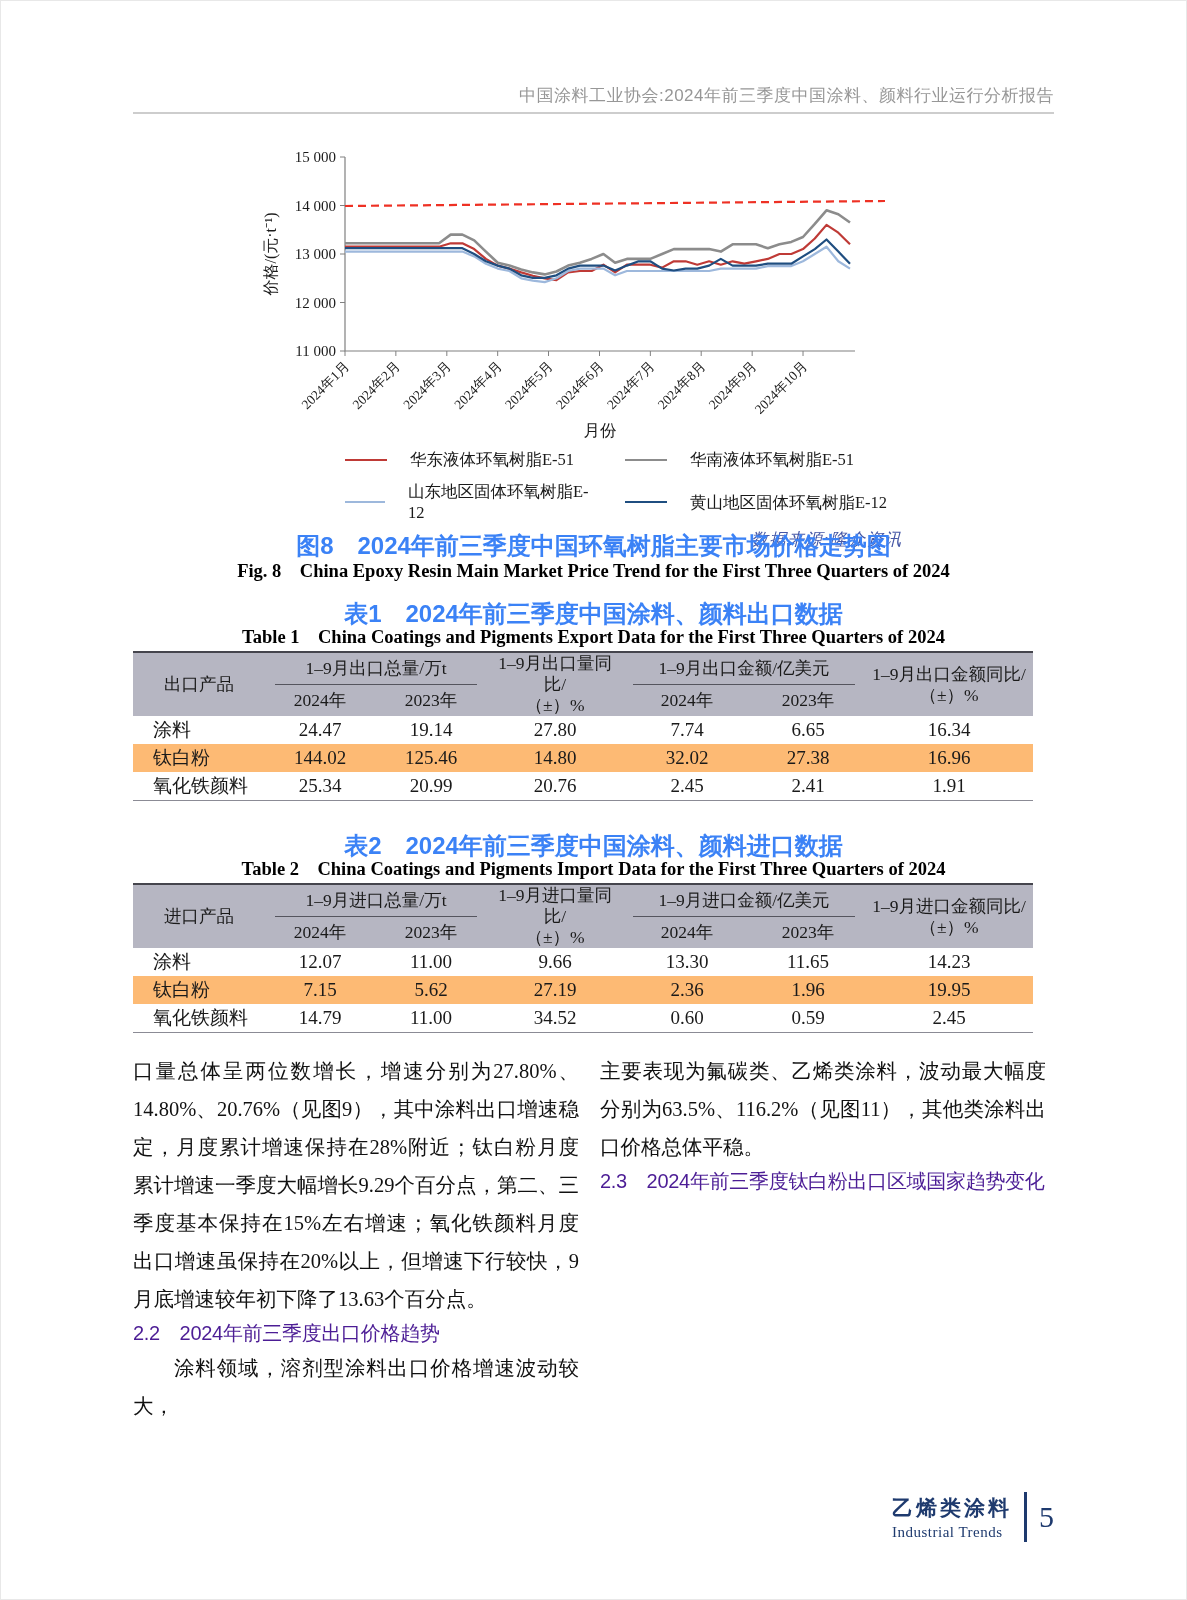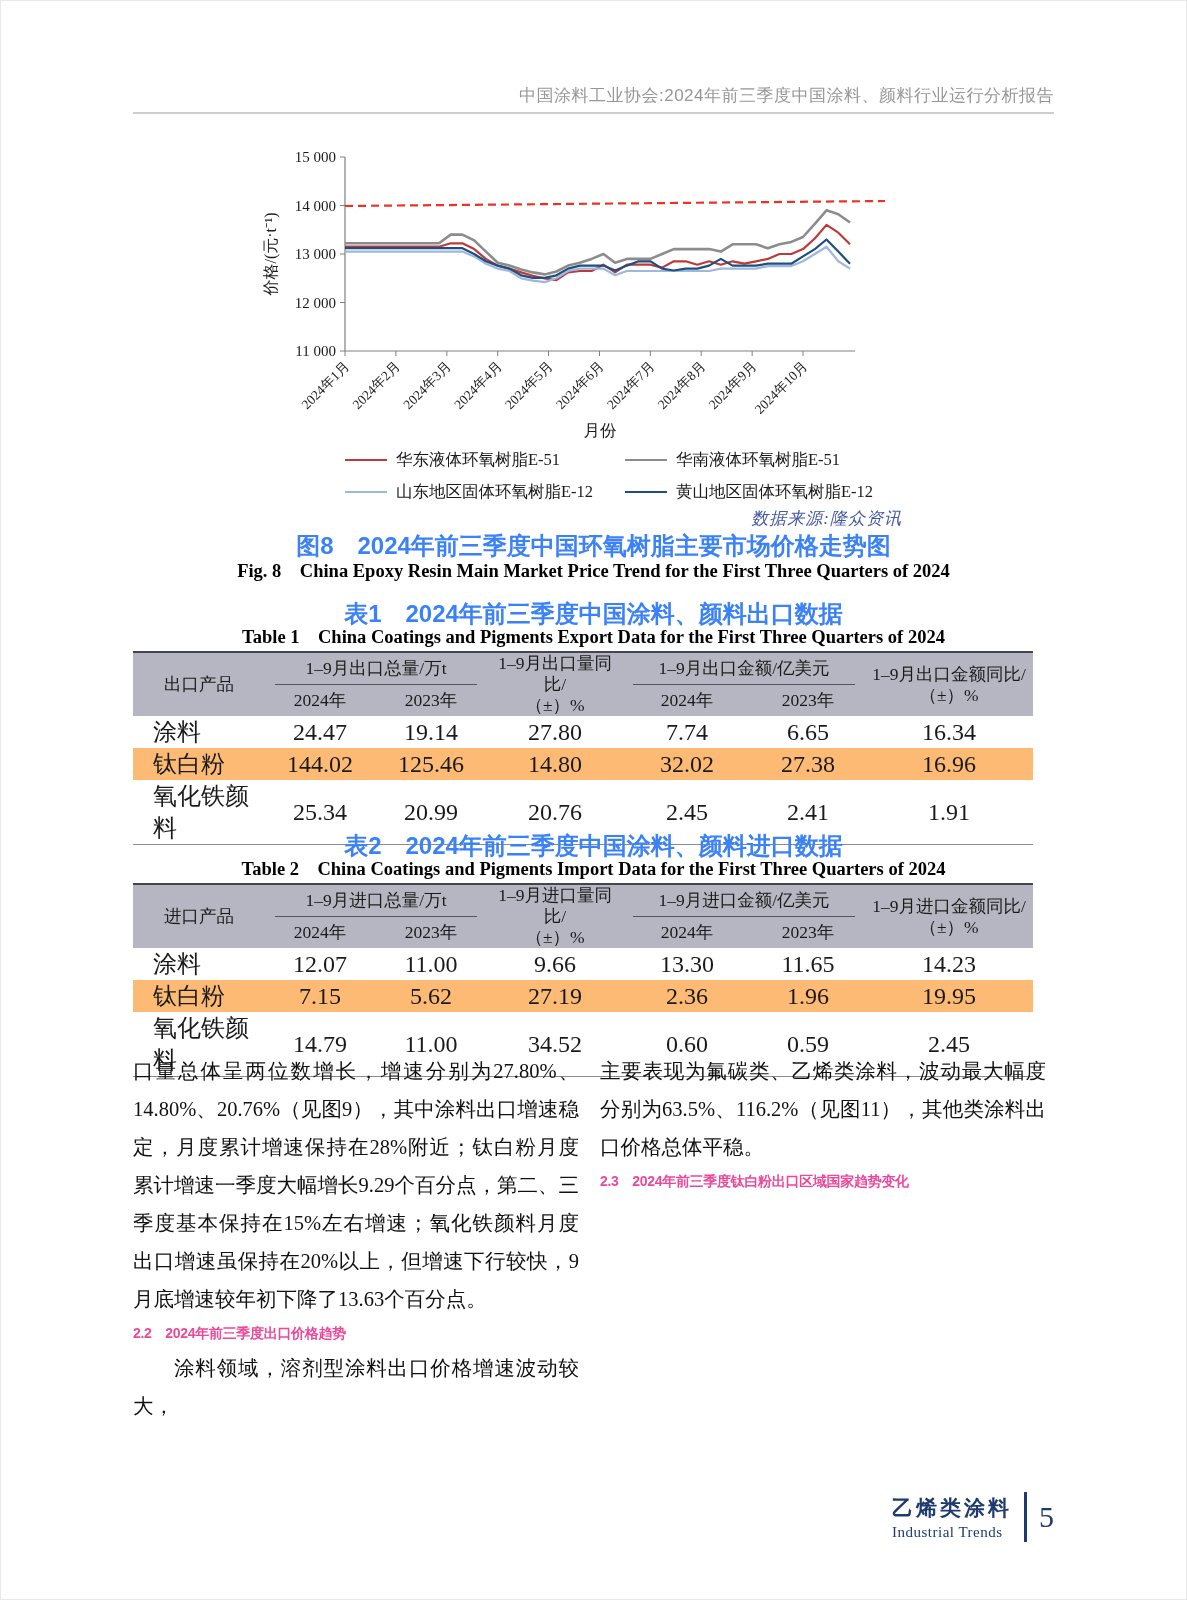--- a/index.html
+++ b/index.html
@@ -7,47 +7,47 @@
         box-shadow:inset 0 0 0 1px #e8e8e8;font-family:"Liberation Serif",serif;color:#1a1a1a;}
 
   .header-text{position:absolute;top:84px;left:133px;width:921px;text-align:right;
     font-family:"Liberation Sans",sans-serif;font-size:17px;color:#979797;letter-spacing:.5px;}
   .header-rule{position:absolute;top:112px;left:133px;width:921px;height:2px;background:#cdcdcd;}
 
   .chart-wrap{position:absolute;top:135px;left:240px;width:710px;}
   svg text{font-family:"Liberation Serif",serif;}
   .legend{margin:2px 0 0 105px;width:545px;display:grid;grid-template-columns:250px 265px;
           row-gap:11px;justify-content:space-between;}
-  .lg-item{display:flex;align-items:center;gap:9px;font-size:16.5px;line-height:21px;}
+  .lg-item{display:flex;align-items:center;gap:23px;font-size:16.5px;line-height:21px;}
   .lg-swatch{display:inline-block;width:42px;height:0;border-top:2.5px solid #000;}
   .source{margin-top:5px;width:710px;box-sizing:border-box;padding-right:48px;text-align:right;
           font-size:17px;color:#4456a5;font-style:italic;letter-spacing:1px;}
 
   .cap-cn{position:absolute;left:0;width:1187px;text-align:center;
           font-family:"Liberation Sans",sans-serif;font-weight:bold;font-size:24px;color:#3b82f6;}
   .cap-en{position:absolute;left:0;width:1187px;text-align:center;
           font-family:"Liberation Serif",serif;font-weight:bold;font-size:18.5px;color:#000;}
 
   .dtable{position:absolute;left:133px;width:900px;border-collapse:collapse;table-layout:fixed;
           border-top:2px solid #45454d;border-bottom:1.5px solid #8b8b95;}
   .dtable th,.dtable td{text-align:center;vertical-align:middle;font-weight:normal;padding:0;}
   .dtable thead th{background:#b6b6c2;font-size:17.5px;height:27px;line-height:21px;}
   .dtable thead th.yoy{white-space:pre-line;}
   .dtable thead th.grp{position:relative;}
   .dtable thead th.grp::after{content:"";position:absolute;left:10px;right:10px;bottom:0;
           border-bottom:1px solid #55555e;}
-  .dtable tbody td{font-size:24px;height:28px;}
+  .dtable tbody td{font-size:19px;height:28px;}
   .dtable tbody tr:nth-child(2) td{background:#fdba74;}
   .dtable td.prod{text-align:left;padding-left:20px;}
 
   .bodycol{position:absolute;top:1052px;width:446px;}
   .para{font-size:20.5px;line-height:38px;text-align:justify;color:#111;}
   .para.ind{text-indent:2em;}
-  .sec-heading{font-family:"Liberation Sans",sans-serif;font-weight:bold;color:#ec4899;
-               font-size:14px;line-height:31px;letter-spacing:-.3px;white-space:nowrap;}
+  .sec-heading{font-family:"Liberation Sans",sans-serif;font-weight:normal;color:#4c1d95;
+               font-size:20px;line-height:31px;letter-spacing:-.3px;white-space:nowrap;}
 
   .footer{position:absolute;top:1492px;left:860px;width:194px;display:flex;align-items:center;
           justify-content:flex-end;gap:12px;color:#1e3a6e;}
   .footer-cn{font-family:"Liberation Sans",sans-serif;font-weight:bold;font-size:21px;
              letter-spacing:3px;text-align:center;}
   .footer-en{font-size:15px;letter-spacing:.5px;margin-top:2px;}
   .footer-bar{width:3px;height:50px;background:#1e3a6e;}
   .footer-num{font-size:30px;}
 </style>
 </head>

